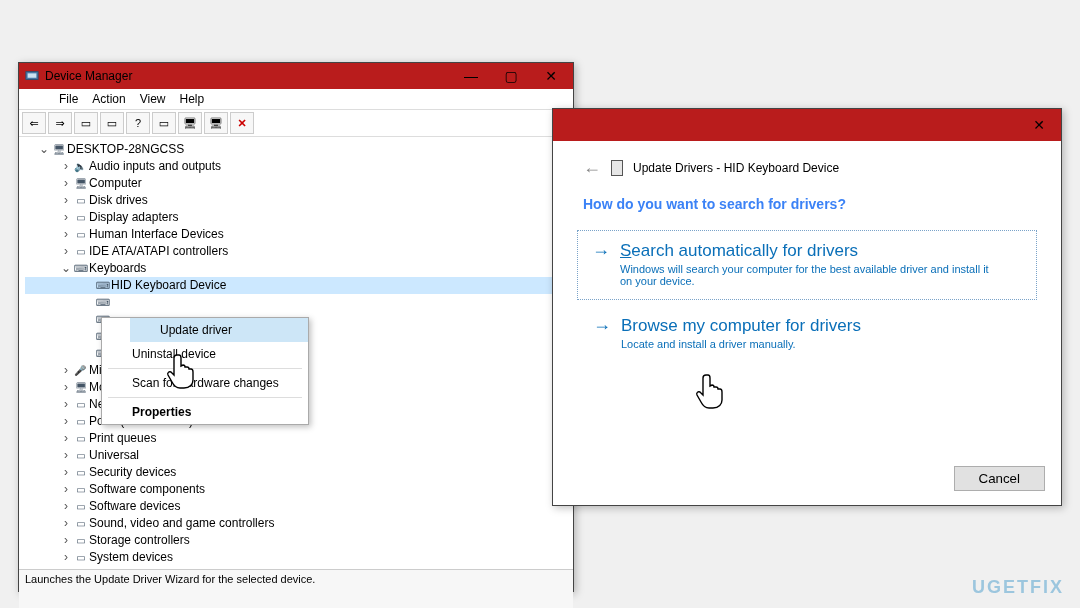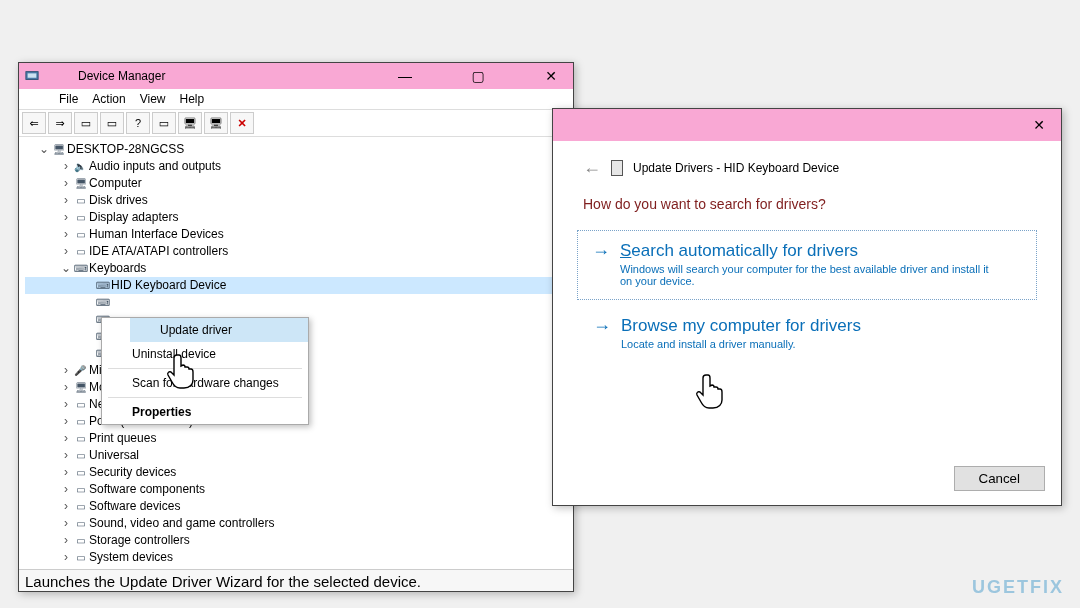--- a/index.html
+++ b/index.html
@@ -21,22 +21,21 @@
     box-shadow: 2px 2px 8px rgba(0,0,0,0.25);
   }
   
   .dm {
     left: 18px; top: 62px;
     width: 556px; height: 530px;
   }
   .titlebar {
     display: flex; align-items: center; height: 26px;
     padding: 0 2px 0 6px;
-    background: #f9a8d4;
-    gap: 33px;
+    background: #b91c1c;
   }
   .titlebar .app-icon {
     width: 14px; height: 14px; margin-right: 6px;
     display:flex;align-items:center;justify-content:center;
   }
   .titlebar .title { flex: 0 0 auto; }
   .titlebar .spacer { flex: 1; }
   .winbtn {
     width: 40px; height: 26px;
     display:flex;align-items:center;justify-content:center;
@@ -76,35 +75,35 @@
     z-index:5;
   }
   .context-menu .cm-item{
     display:flex;align-items:center; padding:5px 14px 5px 30px;
     cursor:pointer;
   }
   .context-menu .cm-item.hl{ background:#cde6f7;margin-left:28px; }
   .context-menu .cm-sep{ height:1px;background:#ddd;margin:2px 6px;}
   .context-menu .cm-item.bold{font-weight:bold;}
   .statusbar{
-    height:22px; border-top:1px solid #ccc; padding:3px 6px; font-size:15px;
+    height:40px; border-top:1px solid #ccc; padding:3px 6px; font-size:11px;
     background:#f7f7f7;
   }
   
   .ud {
     left: 552px; top: 108px;
     width: 510px; height: 398px;
     background:#fff;
   }
   .ud .titlebar{height:32px;}
   .ud .body { padding: 10px 24px 10px 24px; }
   .ud .header-line{ display:flex;align-items:center;gap:10px;margin:6px 0 18px 28px;}
   .ud .back-arrow{ color:#888; font-size:18px; margin-left:-22px; cursor:pointer;}
   .ud .kbd-icon{ width:12px;height:16px;border:1px solid #555;background:#e6e6e6;}
-  .ud h2{ font-size:14px; font-weight:normal; color:#7f1d1d; margin:10px 0 18px 6px;}
+  .ud h2{ font-size:14px; font-weight:bold; color:#3b82f6; margin:10px 0 18px 6px;}
   .option-box{
     border:1px solid #ccd9e6; padding:10px 16px 12px 14px;
     display:flex; gap:10px; cursor:pointer; margin-bottom:16px;
   }
   .option-box.active{ border:1px dotted #7aa3c9; }
   .option-arrow{ color:#0a6fb8; font-size:18px; line-height:16px;}
   .option-title{ color:#0a6fb8; font-size:17px; }
   .option-sub{ color:#0a6fb8; font-size:11px; margin-top:2px; max-width:380px;}
   .option-plain{ display:flex; gap:10px; cursor:pointer; margin-left:16px; margin-bottom:10px;}
   .ud .btnbar{

